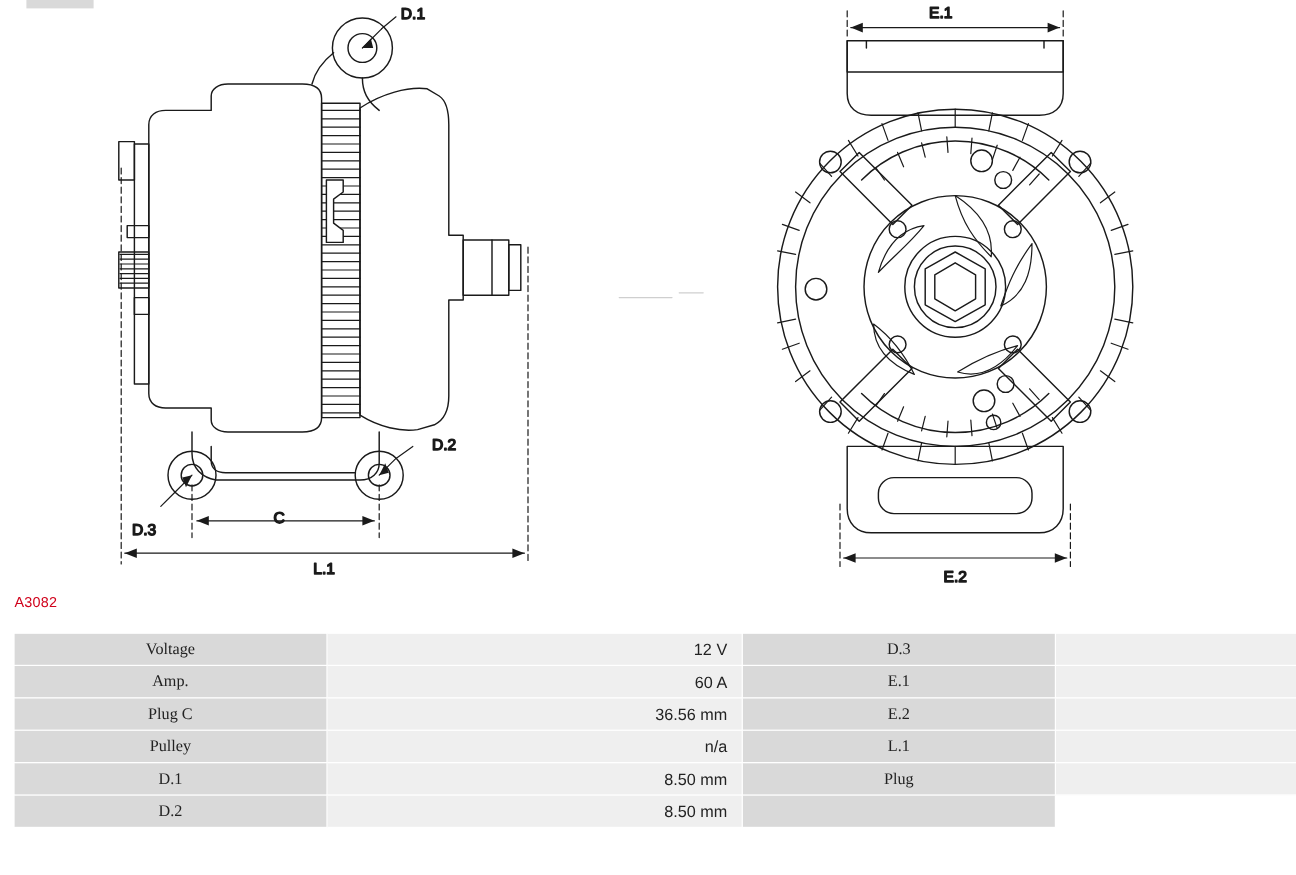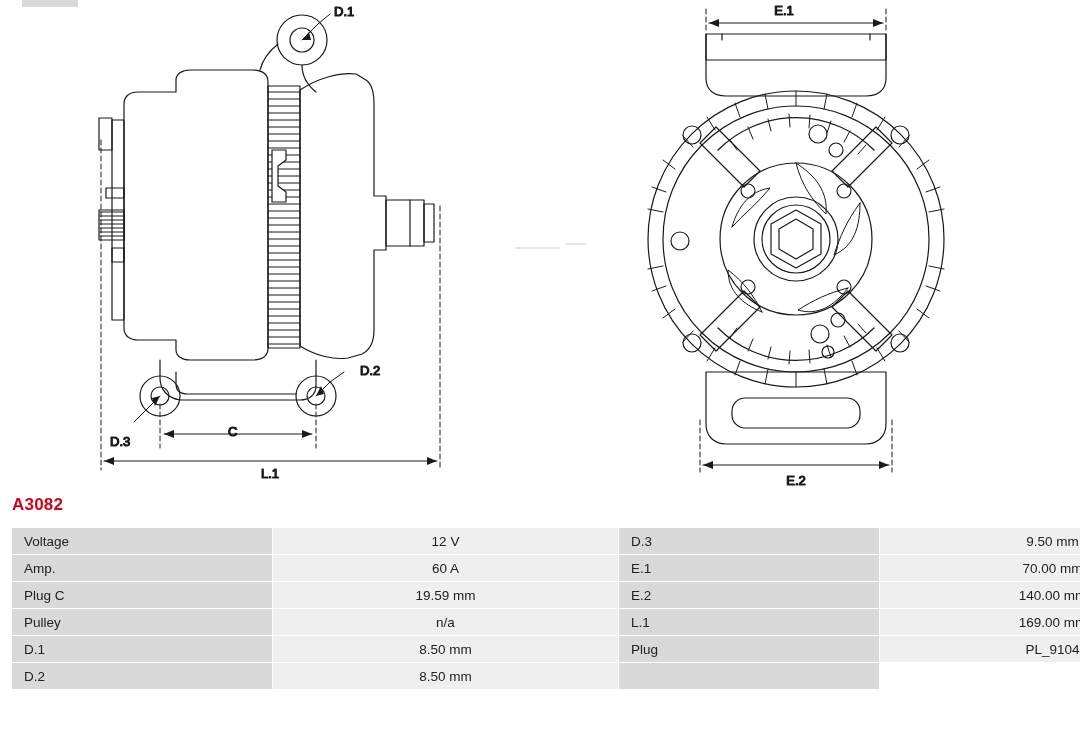--- a/index.html
+++ b/index.html
@@ -24,22 +24,22 @@
     width: 1080px;
     height: 492px;
   }
   .drawing-area svg {
     display: block;
   }
   .part-number {
     position: absolute;
     left: 12px;
     top: 495px;
-    font-size: 17px;
-    font-weight: bold;
+    font-size: 12px;
+    font-weight: normal;
     color: #d0021b;
     letter-spacing: 0.2px;
   }
   .spec-table-wrap {
     position: absolute;
     left: 11px;
     top: 527px;
     width: 1058px;
   }
   table.specs {
@@ -49,27 +49,28 @@
   }
   table.specs td {
     border: 1px solid #ffffff;
     height: 26px;
     font-size: 13.5px;
     padding: 0 12px;
     vertical-align: middle;
   }
   td.label {
     background: #d9d9d9;
-    text-align: left;
+    text-align: center;
     color: #222;
     width: 236px;
+    font-family: Liberation Serif, serif;
   }
   td.value {
     background: #efefef;
-    text-align: center;
+    text-align: right;
     color: #222;
     width: 321px;
   }
   td.blank-label {
     background: #d9d9d9;
   }
   td.blank-value {
     background: #ffffff;
     border-color: #ffffff;
   }
@@ -365,21 +366,21 @@
           <td class="value">9.50 mm</td>
         </tr>
         <tr>
           <td class="label">Amp.</td>
           <td class="value">60 A</td>
           <td class="label">E.1</td>
           <td class="value">70.00 mm</td>
         </tr>
         <tr>
           <td class="label">Plug C</td>
-          <td class="value">19.59 mm</td>
+          <td class="value">36.56 mm</td>
           <td class="label">E.2</td>
           <td class="value">140.00 mm</td>
         </tr>
         <tr>
           <td class="label">Pulley</td>
           <td class="value">n/a</td>
           <td class="label">L.1</td>
           <td class="value">169.00 mm</td>
         </tr>
         <tr>

